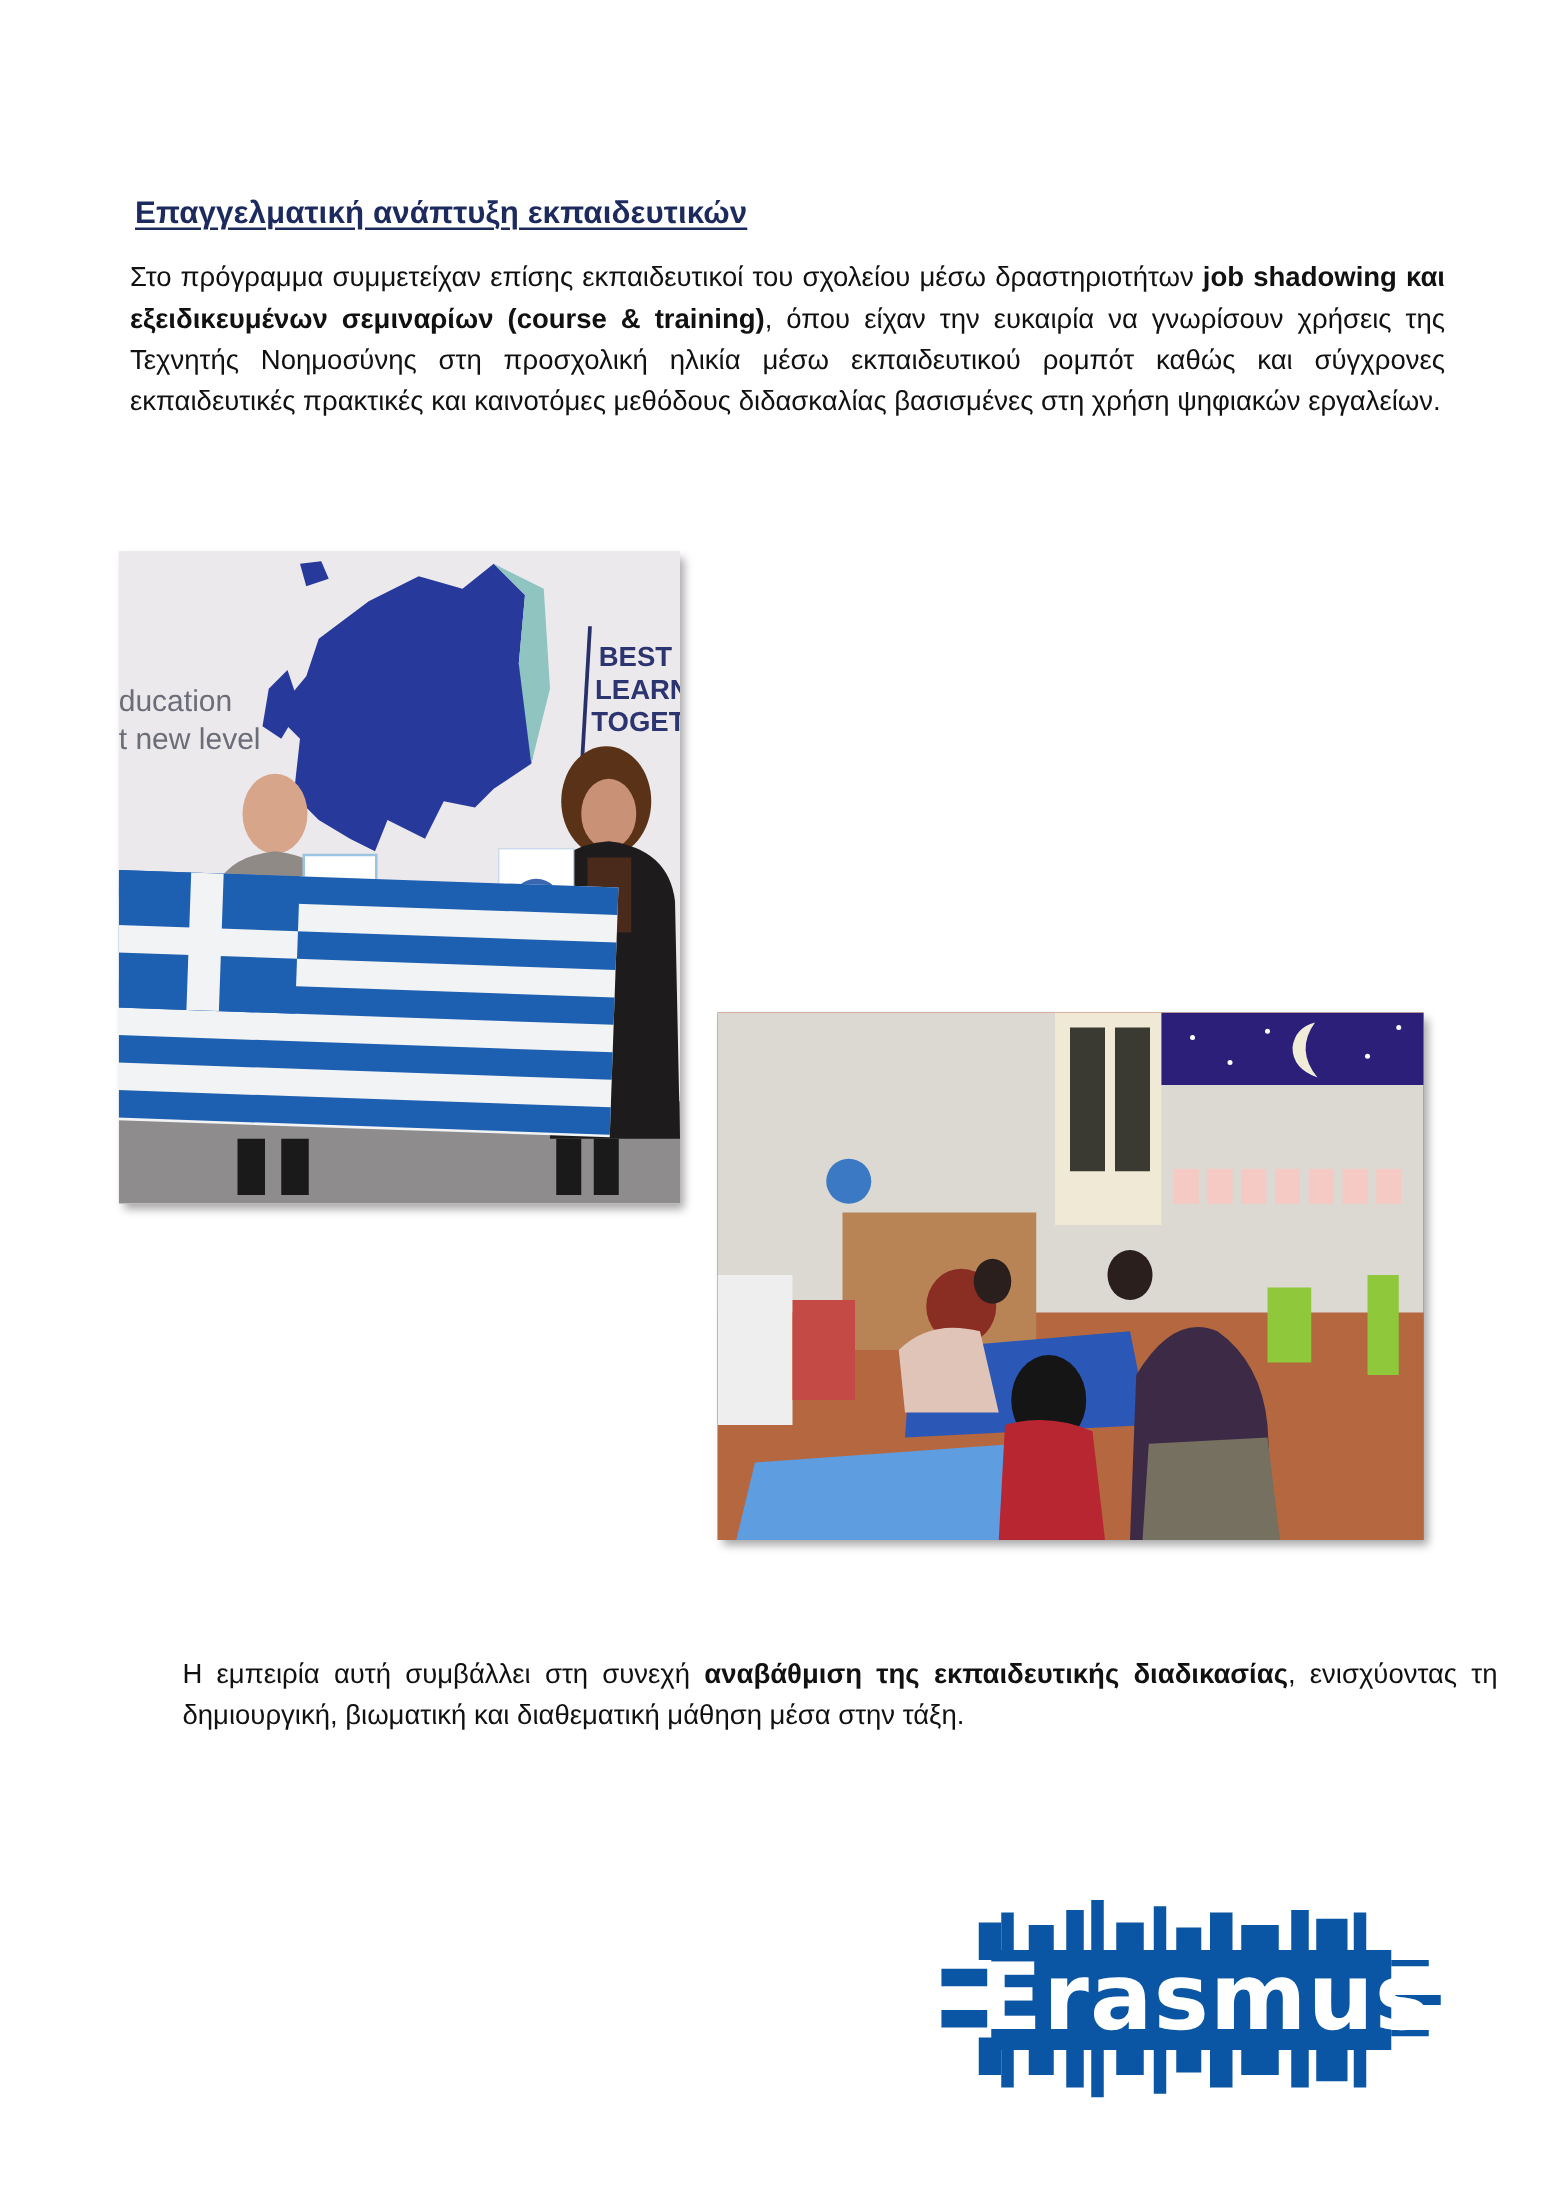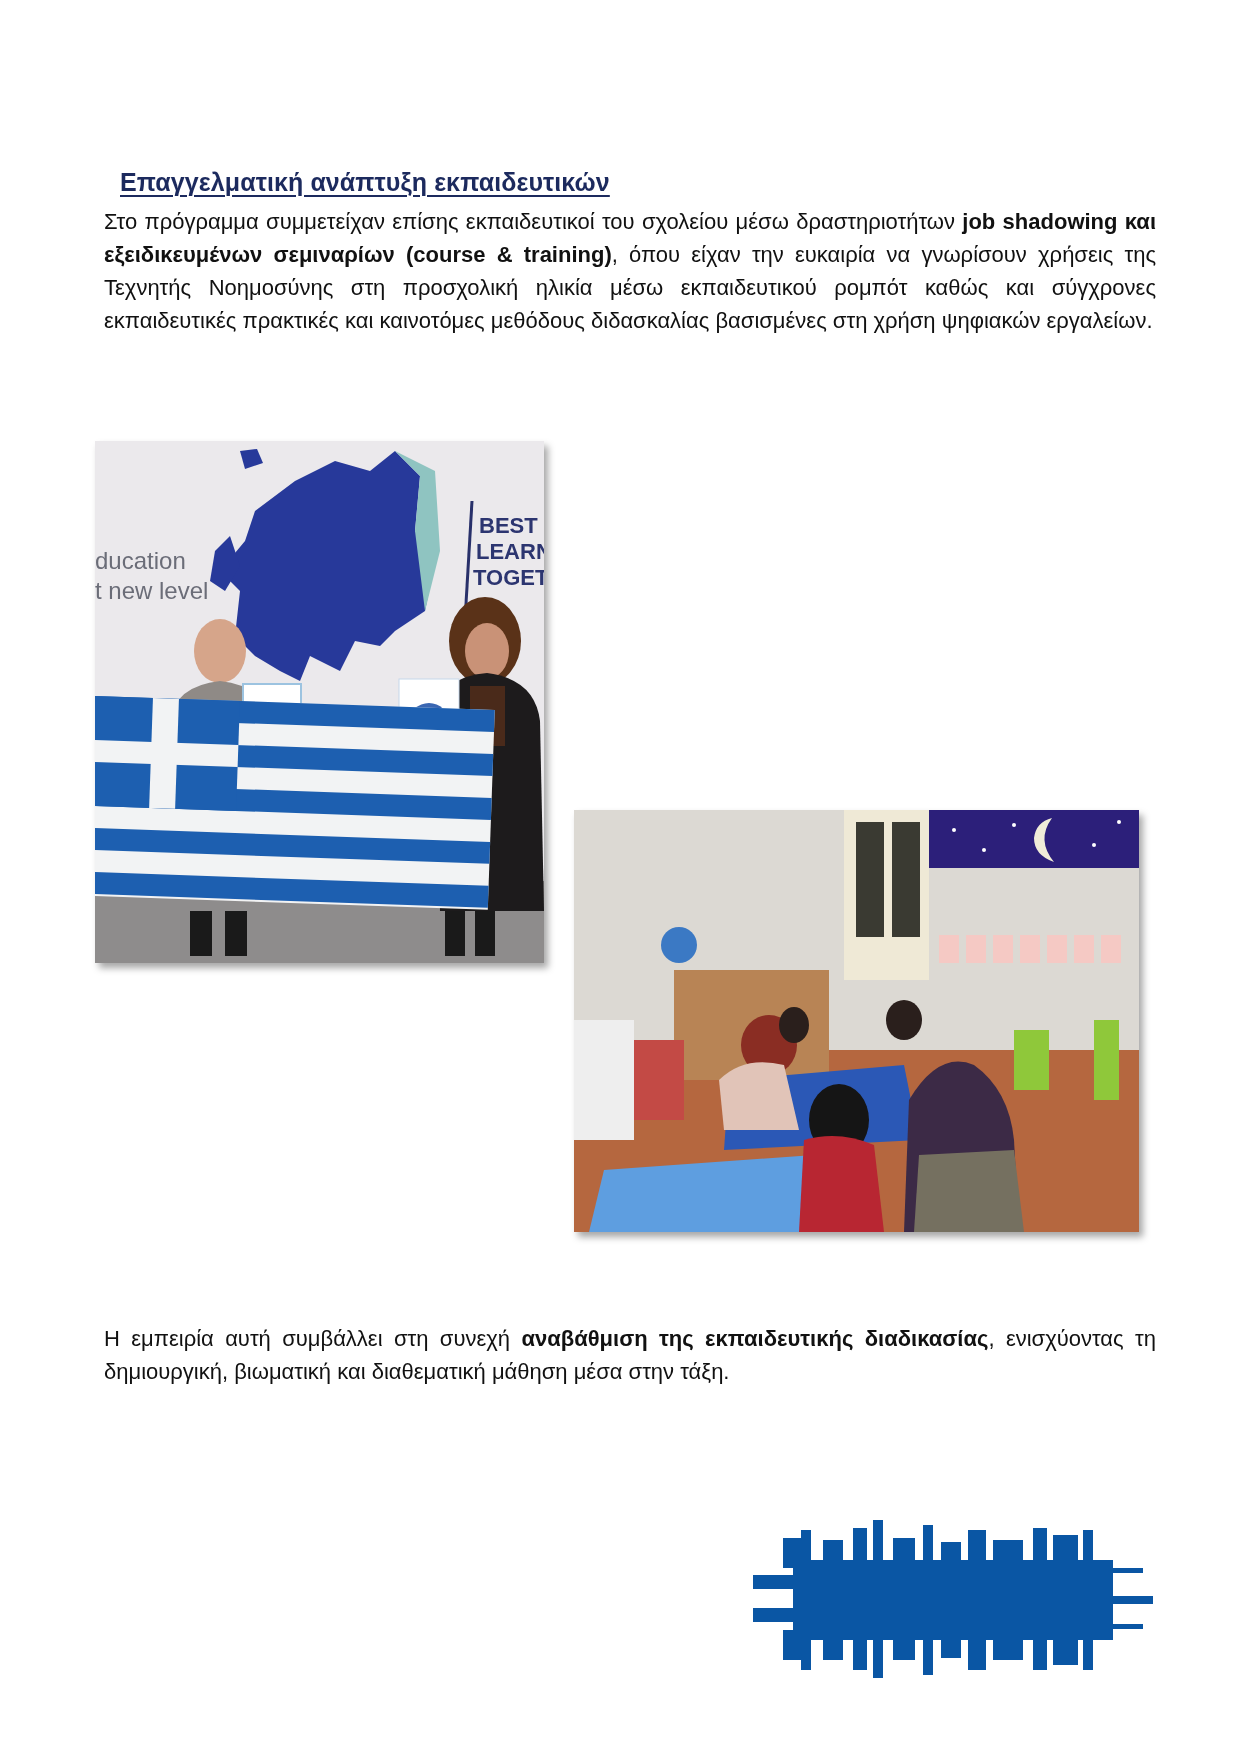--- a/index.html
+++ b/index.html
@@ -1,26 +1,26 @@
 <!DOCTYPE html>
 <html><head>
 <meta charset="utf-8">
 <style>
   html, body { margin: 0; padding: 0; background: #ffffff; }
   body { width: 1241px; height: 1755px; position: relative; overflow: hidden;
          font-family: "Liberation Sans", "DejaVu Sans", sans-serif; color: #111; }
-  .heading { position: absolute; left: 104px; top: 152px; margin: 16px;
+  .heading { position: absolute; left: 104px; top: 152px; margin: 4px;
              font-size: 25px; font-weight: bold; color: #1c2a5e;
              text-decoration: underline; text-decoration-thickness: 2px; text-underline-offset: 4px;
              letter-spacing: 0.1px; }
   .para { position: absolute; left: 104px; width: 1052px; margin: 0;
           font-size: 22px; line-height: 33px; text-align: justify; color: #111; }
   .para b { font-weight: bold; }
   #p1 { top: 205px; }
-  #p2 { top: 1322px; }
+  #p2 { top: 1322px; margin-left: 42px; }
   .photo { position: absolute; overflow: hidden;
            box-shadow: 4px 5px 7px rgba(0,0,0,0.35); }
   #photo1 { left: 95px; top: 441px; width: 449px; height: 522px; background: #e8e6e8; }
   #photo2 { left: 574px; top: 810px; width: 565px; height: 422px; background: #b6694a; }
   .photo svg { display: block; width: 100%; height: 100%; }
   .logo { position: absolute; left: 753px; top: 1520px; width: 400px; height: 158px; }
   .logo svg { width: 100%; height: 100%; display: block; }
   .logo-text { position: absolute; left: 30px; top: 28px; width: 340px; text-align: center;
                font-family: "DejaVu Sans", sans-serif; font-weight: bold; font-size: 74px;
                color: #ffffff; letter-spacing: 1px; line-height: 100px; }
@@ -169,13 +169,14 @@
         <rect x="300" y="110" width="25" height="35"></rect>
       <rect x="330" y="110" width="10" height="40"></rect>
 
       <rect x="0" y="55" width="40" height="14"></rect>
         <rect x="0" y="88" width="40" height="14"></rect>
       <rect x="360" y="48" width="30" height="5"></rect>
         <rect x="360" y="76" width="40" height="8"></rect>
       <rect x="360" y="104" width="30" height="5"></rect>
     </g>
   </svg>
+  <div class="logo-text">Erasmus+</div>
 </div>
 
 </body></html>

